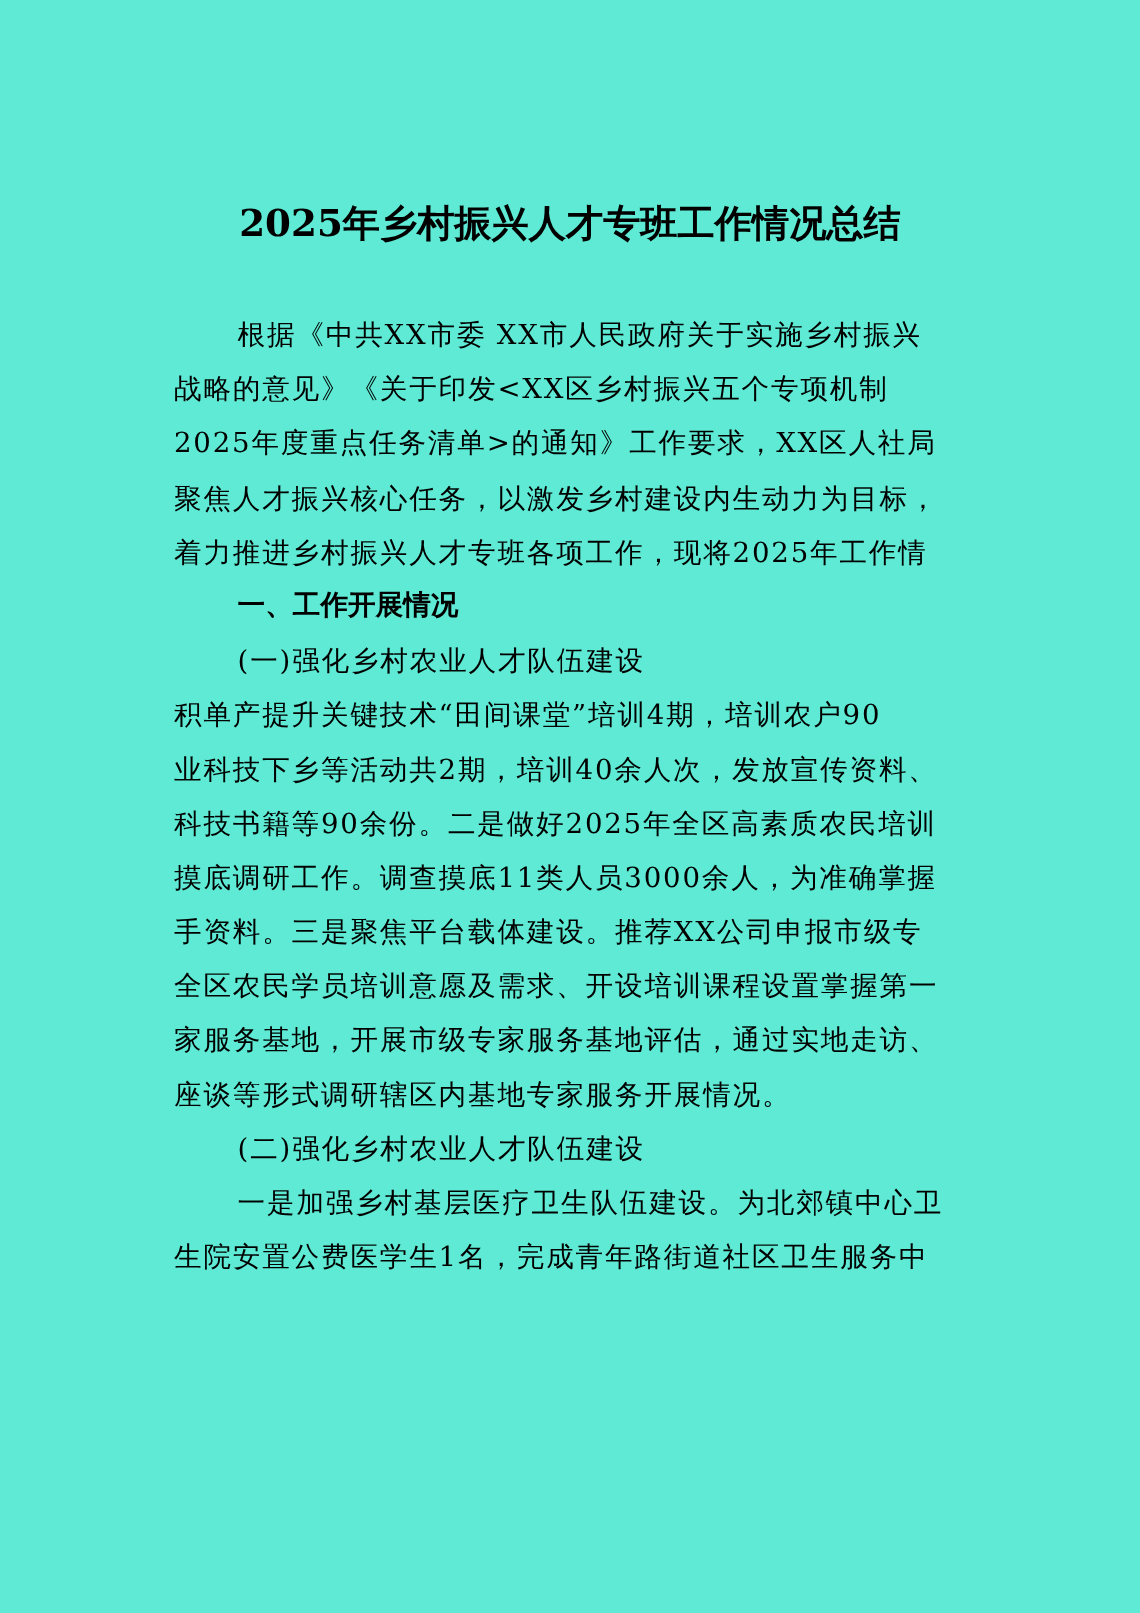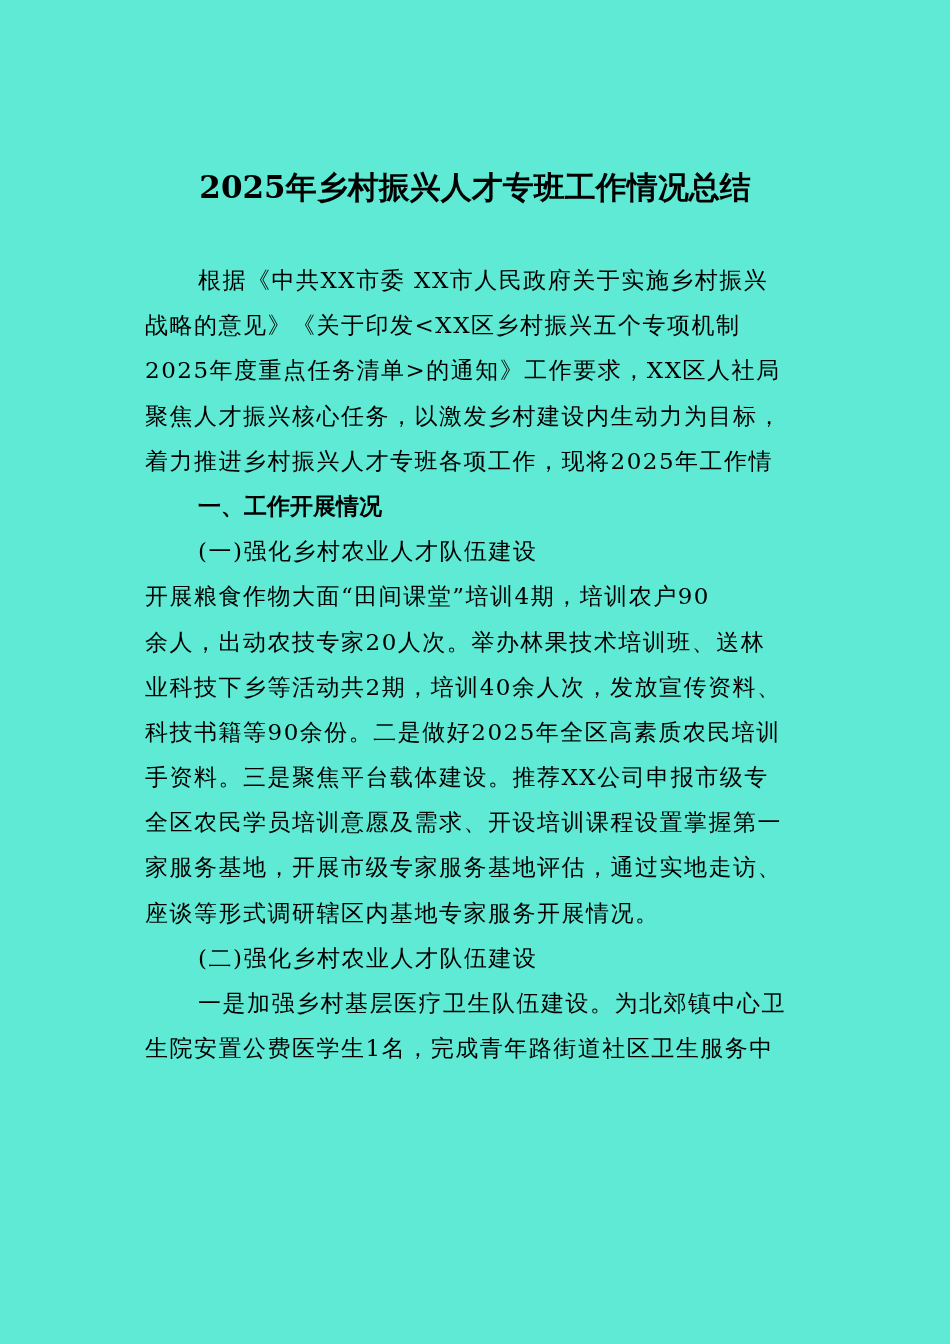--- a/index.html
+++ b/index.html
@@ -44,21 +44,21 @@
     }
     .line {
       height: 45.2px;
       line-height: 45.2px;
       font-size: 23px;
       white-space: nowrap;
       letter-spacing: 1.5px;
     }
     .line.indent { padding-left: 53px; }
     .heading1 {
-      font-family: Liberation Serif, serif;
+      font-family: Liberation Mono, monospace;
       font-weight: bold;
       font-size: 23px;
       letter-spacing: 0px;
     }
     .heading2 {
       font-size: 23px;
     }
   </style>
 </head>
 <body>
@@ -69,24 +69,24 @@
   <div class="body">
     <div class="line indent">根据《中共XX市委 XX市人民政府关于实施乡村振兴</div>
     <div class="line">战略的意见》《关于印发&lt;XX区乡村振兴五个专项机制</div>
     <div class="line">2025年度重点任务清单&gt;的通知》工作要求，XX区人社局</div>
     <div class="line">聚焦人才振兴核心任务，以激发乡村建设内生动力为目标，</div>
     <div class="line">着力推进乡村振兴人才专班各项工作，现将2025年工作情</div>
 
     <div class="line indent heading1">一、工作开展情况</div>
 
     <div class="line indent heading2">(一)强化乡村农业人才队伍建设</div>
-    <div class="line">开展粮食作物大面“田间课堂”培训4期，培训农户90</div>
-    <div class="line">余人，出动农技专家20人次。举办林果技术培训班、送林</div>
+    <div class="line">积单产提升关键技术“田间课堂”培训4期，培训农户90</div>
     <div class="line">业科技下乡等活动共2期，培训40余人次，发放宣传资料、</div>
     <div class="line">科技书籍等90余份。二是做好2025年全区高素质农民培训</div>
+    <div class="line">摸底调研工作。调查摸底11类人员3000余人，为准确掌握</div>
     <div class="line">手资料。三是聚焦平台载体建设。推荐XX公司申报市级专</div>
     <div class="line">全区农民学员培训意愿及需求、开设培训课程设置掌握第一</div>
     <div class="line">家服务基地，开展市级专家服务基地评估，通过实地走访、</div>
     <div class="line">座谈等形式调研辖区内基地专家服务开展情况。</div>
 
     <div class="line indent heading2">(二)强化乡村农业人才队伍建设</div>
     <div class="line indent">一是加强乡村基层医疗卫生队伍建设。为北郊镇中心卫</div>
     <div class="line">生院安置公费医学生1名，完成青年路街道社区卫生服务中</div>
   </div>
 </div>

